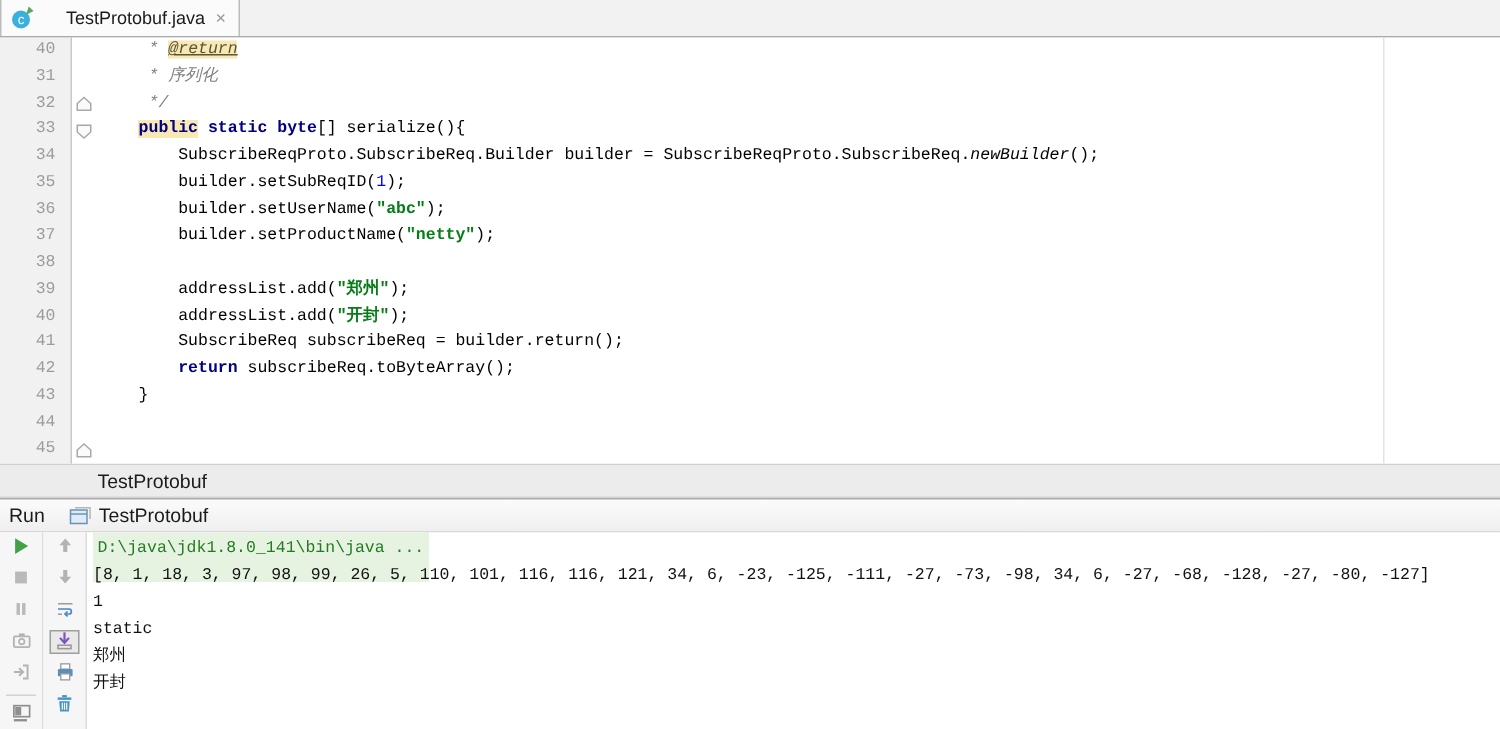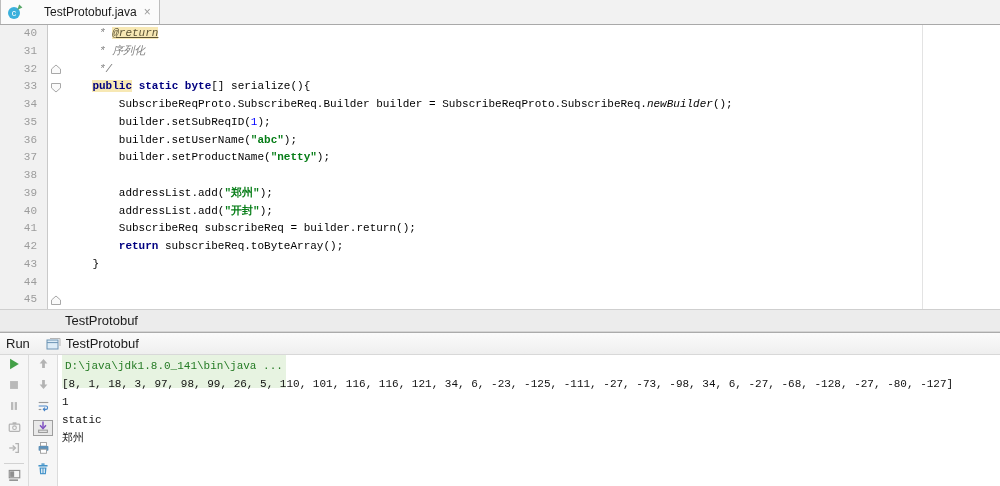--- a/index.html
+++ b/index.html
@@ -228,16 +228,17 @@
               <path d="M6.3 7.5 V12.7 M8 7.5 V12.7 M9.7 7.5 V12.7" stroke="#ffffff" stroke-width="0.9"></path>
             </svg></span>
         </div>
       </div>
     <div class="console" id="console">
         <div class="cline"><span class="cmd-chip">D:\java\jdk1.8.0_141\bin\java ...</span></div>
         <div class="cline">[8, 1, 18, 3, 97, 98, 99, 26, 5, 110, 101, 116, 116, 121, 34, 6, -23, -125, -111, -27, -73, -98, 34, 6, -27, -68, -128, -27, -80, -127]</div>
         <div class="cline">1</div>
         <div class="cline">static</div>
         <div class="cline">郑州</div>
+        <div class="cline">开封</div>
       </div>
   </div>
 
 </div>
 
 </body></html>

